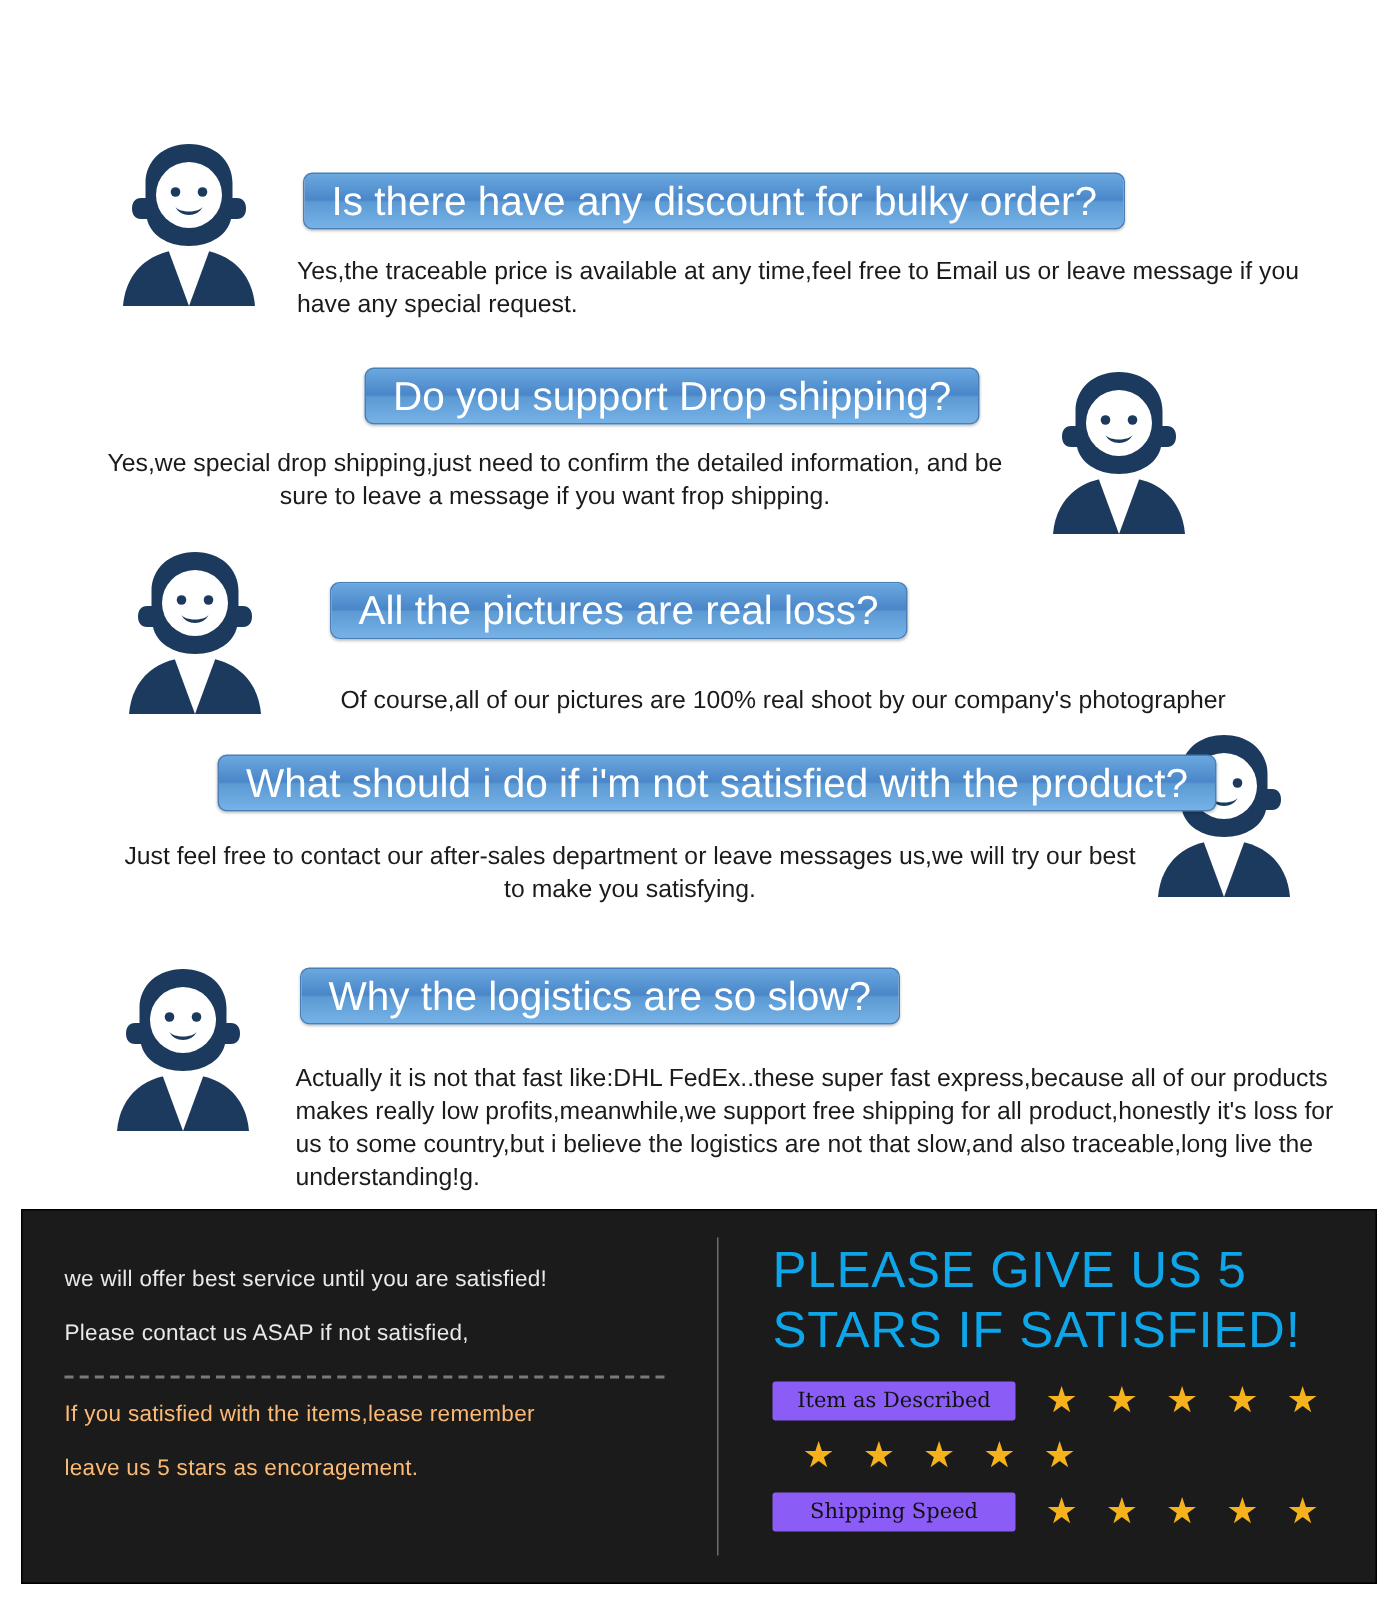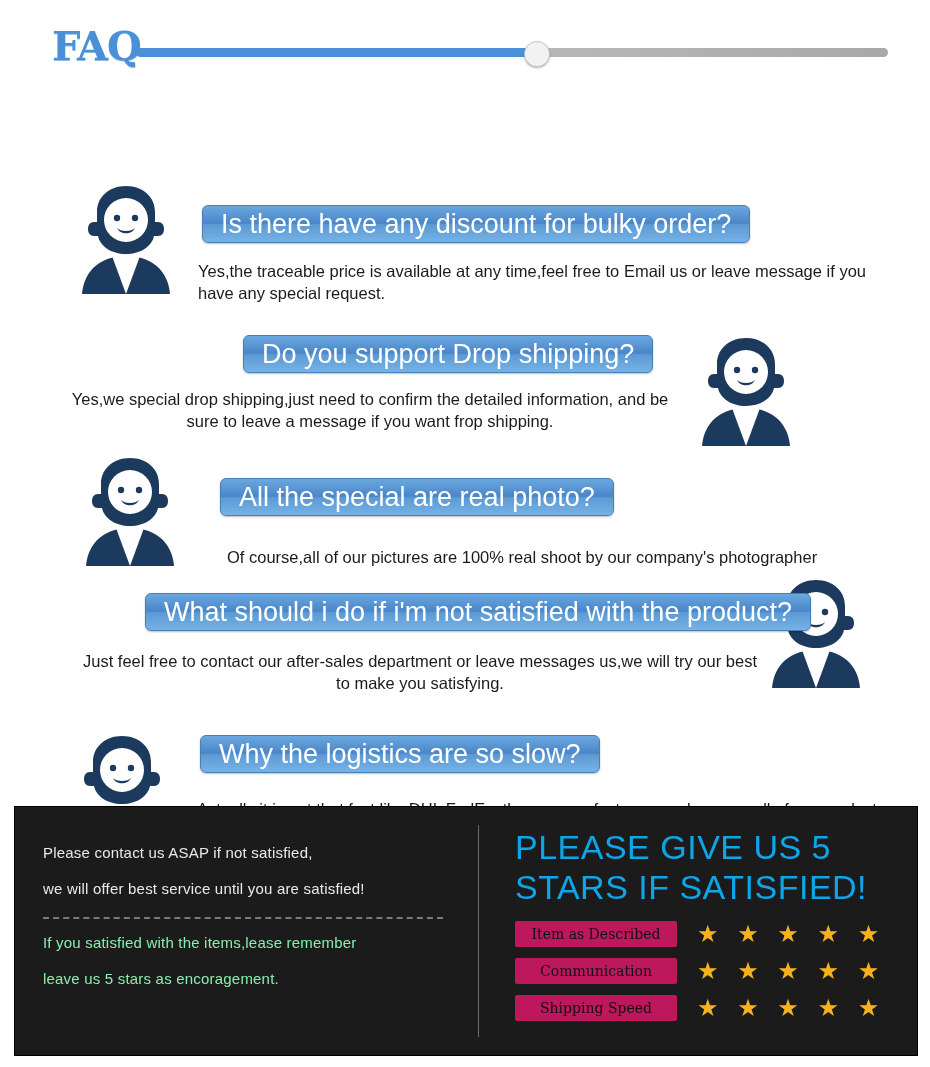--- a/index.html
+++ b/index.html
@@ -121,21 +121,21 @@
     line-height: 36px;
     letter-spacing: .2px;
   }
   .dash-rule {
     margin: 10px 0 6px 0;
     border-top: 2px dashed #7a7a7a;
     height: 0;
     width: 400px;
   }
   .left-line.gold {
-    color: #86efac;
+    color: #fdba74;
   }
   .right-col {
     position: absolute;
     left: 500px;
     top: 20px;
     width: 380px;
   }
   .give-stars {
     color: #0ea5e9;
     font-size: 34px;
@@ -149,44 +149,39 @@
   .rating-row {
     display: flex;
     align-items: center;
     margin-bottom: 11px;
   }
   .rating-label {
     width: 162px;
     height: 26px;
     line-height: 26px;
     text-align: center;
-    background: #be185d;
+    background: #8b5cf6;
     color: #111;
     font-family: "DejaVu Serif", serif;
     font-size: 14px;
     border-radius: 2px;
   }
   .stars {
     margin-left: 20px;
     color: #f5b21c;
     font-size: 24px;
     letter-spacing: 6px;
     line-height: 26px;
   }
 </style>
 </head>
 <body>
 
 <div class="page">
 
-  <div class="faq-header">
-    <div class="faq-title">FAQ</div>
-    <div class="slider-track"></div>
-    <div class="slider-knob"></div>
-  </div>
 
   <div class="faq-block">
     <div class="avatar" style="left:72px; top:88px;">
       <svg viewBox="0 0 108 118" xmlns="http://www.w3.org/2000/svg">
         <g fill="#1c3a5e">
           <path d="M54 8c-17 0-29 11-29 26v10h-3c-4 0-6 3-6 7s2 7 6 7h4c2 10 13 18 28 18s26-8 28-18h4c4 0 6-3 6-7s-2-7-6-7h-3V34C83 19 71 8 54 8z"></path>
           <path d="M10 116c2-24 19-38 44-38s42 14 44 38z"></path>
         </g>
         <g fill="#ffffff">
           <ellipse cx="54" cy="42" rx="22" ry="22"></ellipse>
@@ -236,21 +231,21 @@
           <ellipse cx="54" cy="42" rx="22" ry="22"></ellipse>
           <path d="M40 78h28l-14 38z"></path>
         </g>
         <g fill="#1c3a5e">
           <circle cx="45" cy="40" r="3.2"></circle>
           <circle cx="63" cy="40" r="3.2"></circle>
           <path d="M45 50c3 4 15 4 18 0 -3 7-15 7-18 0z"></path>
         </g>
       </svg>
     </div>
-    <div class="q-bubble" style="left:220px; top:388px;">All the special are real photo?</div>
+    <div class="q-bubble" style="left:220px; top:388px;">All the pictures are real loss?</div>
     <div class="answer" style="left:227px; top:456px; width:660px;">Of course,all of our pictures are 100% real shoot by our company's photographer</div>
   </div>
 
   <div class="faq-block">
     <div class="avatar" style="left:762px; top:482px;">
       <svg viewBox="0 0 108 118" xmlns="http://www.w3.org/2000/svg">
         <g fill="#1c3a5e">
           <path d="M54 8c-17 0-29 11-29 26v10h-3c-4 0-6 3-6 7s2 7 6 7h4c2 10 13 18 28 18s26-8 28-18h4c4 0 6-3 6-7s-2-7-6-7h-3V34C83 19 71 8 54 8z"></path>
           <path d="M10 116c2-24 19-38 44-38s42 14 44 38z"></path>
         </g>
@@ -288,38 +283,37 @@
       </svg>
     </div>
     <div class="q-bubble" style="left:200px; top:645px;">Why the logistics are so slow?</div>
     <div class="answer" style="left:197px; top:708px; width:710px;">Actually it is not that fast like:DHL FedEx..these super fast express,because all of our products makes really low profits,meanwhile,we support free shipping for all product,honestly it's loss for us to some country,but i believe the logistics are not that slow,and also traceable,long live the understanding!g.</div>
   </div>
 
   <div class="bottom-panel">
     <div class="panel-divider"></div>
 
     <div class="left-col">
+      <div class="left-line">we will offer best service until you are satisfied!</div>
       <div class="left-line">Please contact us ASAP if not satisfied,</div>
-      <div class="left-line">we will offer best service until you are satisfied!</div>
       <div class="dash-rule"></div>
       <div class="left-line gold">If you satisfied with the items,lease remember</div>
       <div class="left-line gold">leave us 5 stars as encoragement.</div>
     </div>
 
     <div class="right-col">
       <div class="give-stars">PLEASE GIVE US 5</div>
       <div class="give-stars">STARS IF SATISFIED!</div>
 
       <div class="rating-rows">
         <div class="rating-row">
           <div class="rating-label">Item as Described</div>
           <div class="stars">★ ★ ★ ★ ★</div>
         </div>
         <div class="rating-row">
-          <div class="rating-label">Communication</div>
           <div class="stars">★ ★ ★ ★ ★</div>
         </div>
         <div class="rating-row">
           <div class="rating-label">Shipping Speed</div>
           <div class="stars">★ ★ ★ ★ ★</div>
         </div>
       </div>
     </div>
   </div>
 

